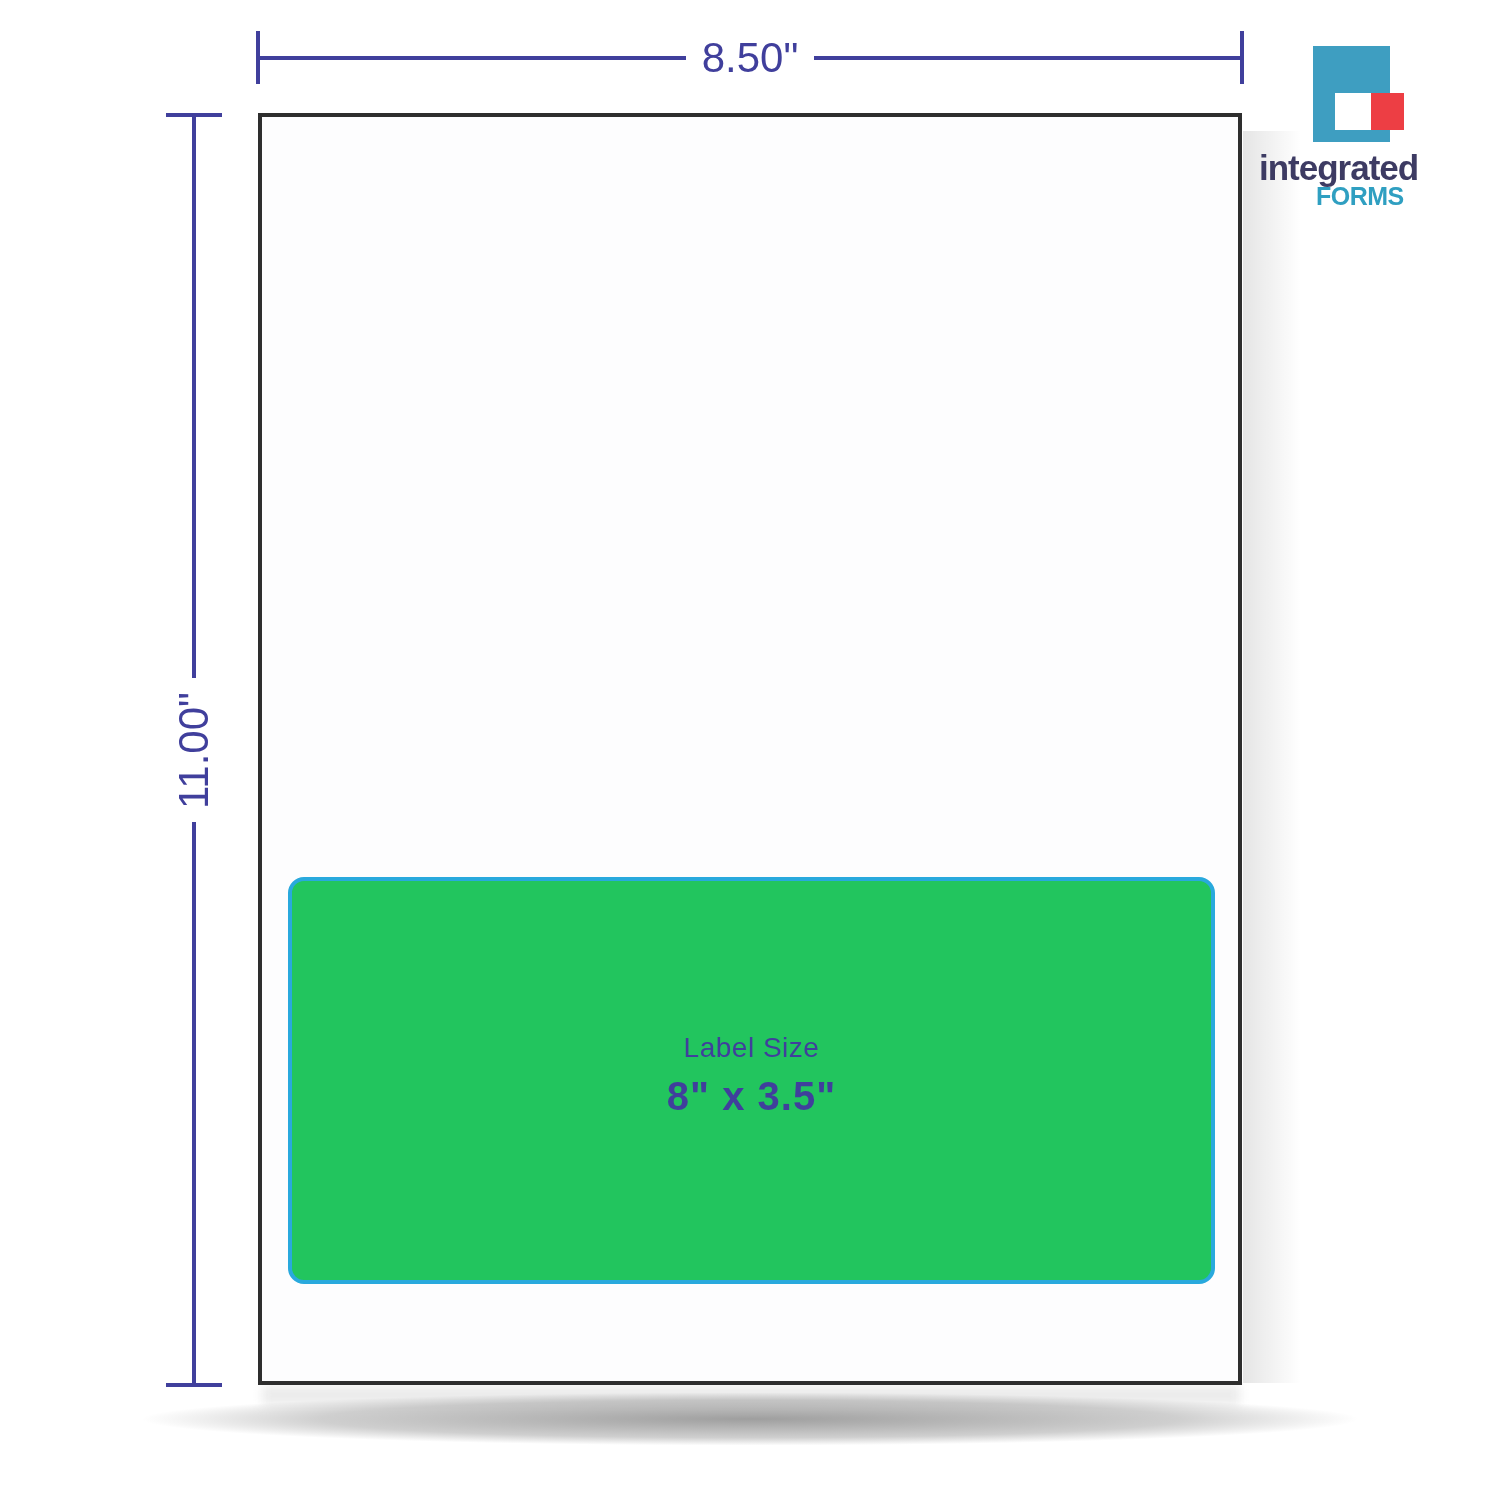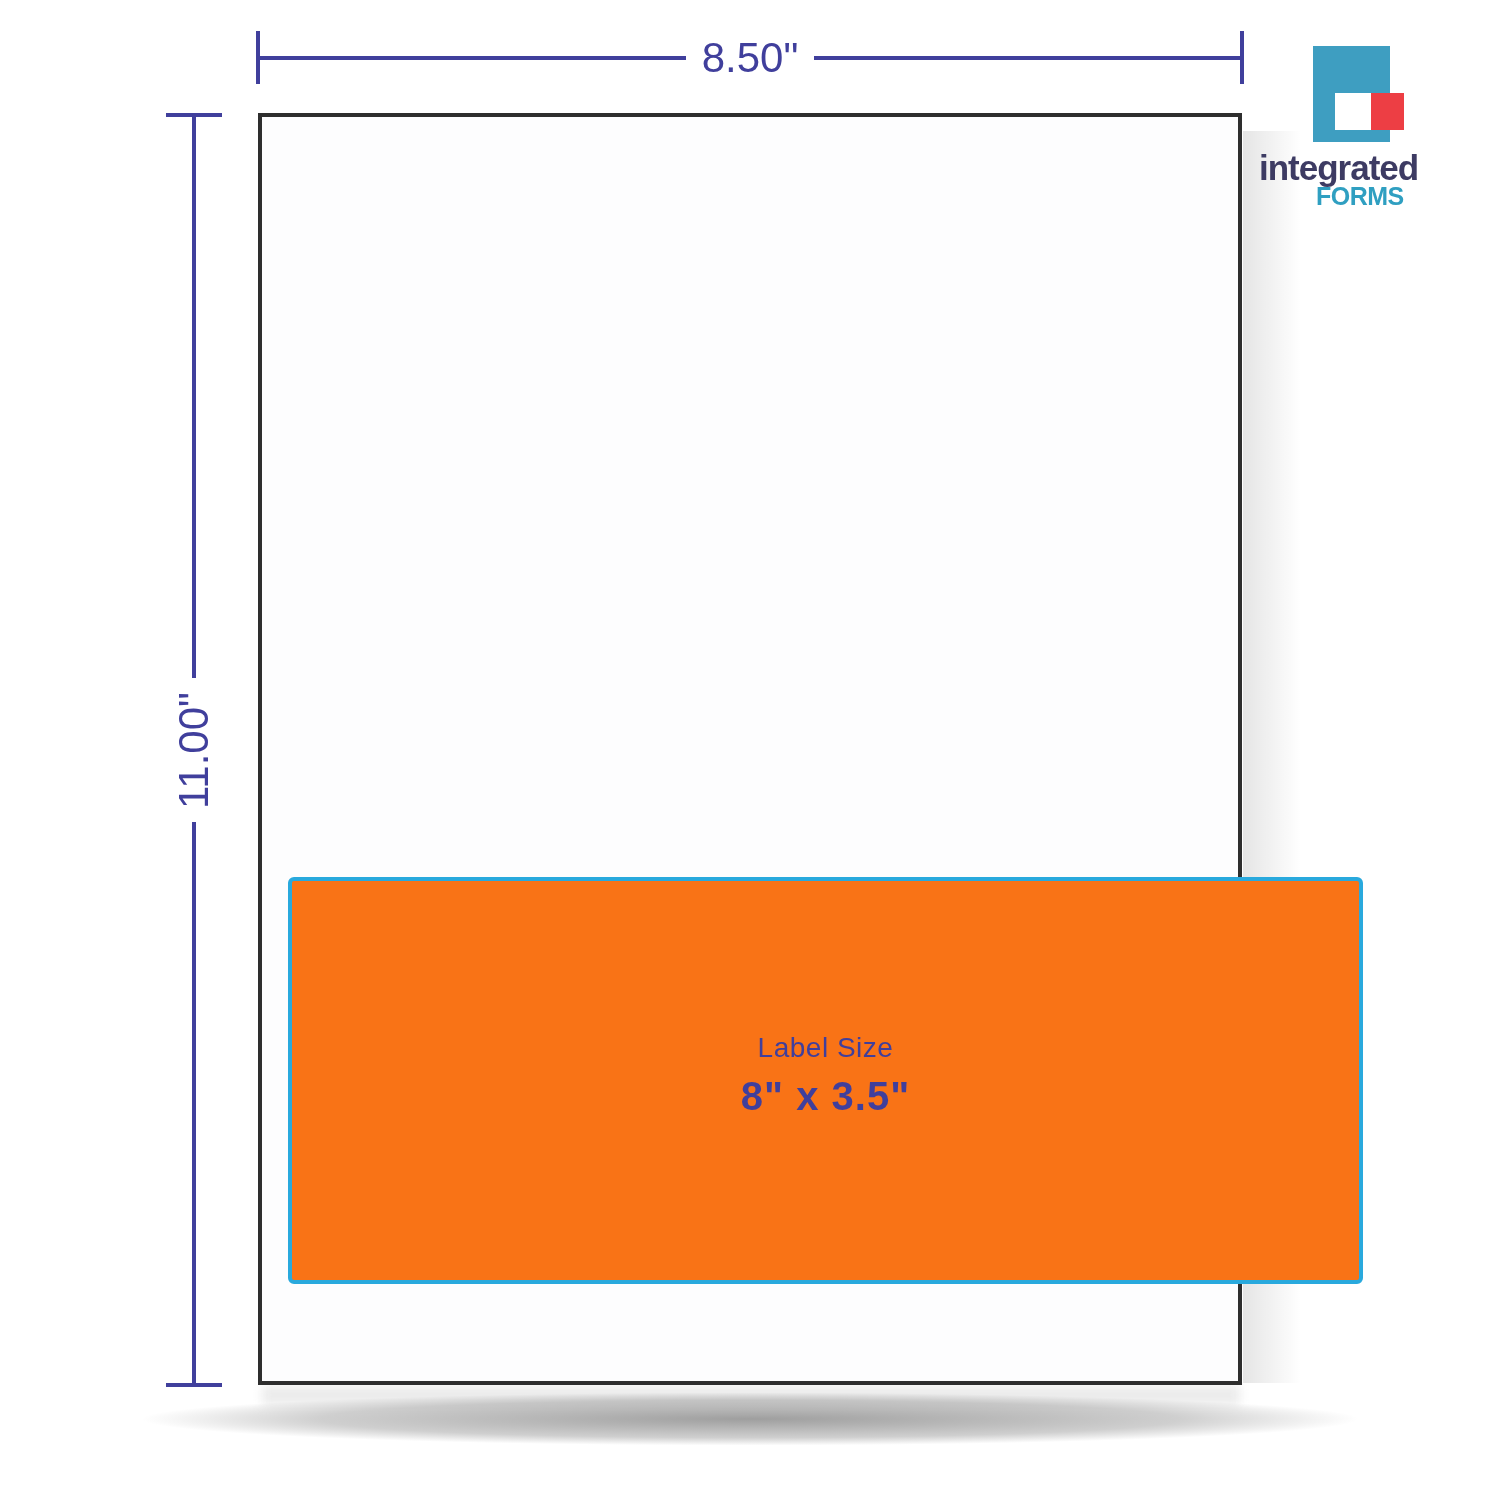--- a/index.html
+++ b/index.html
@@ -44,25 +44,25 @@
     left: 258px; top: 113px;
     width: 984px; height: 1272px;
     box-sizing: border-box;
     border: 4px solid var(--ink);
     background: #fdfdfe;
   }
   
   .label-area {
     position: absolute;
     left: 288px; top: 877px;
-    width: 1075px; height: 407px;
+    width: 927px; height: 407px;
     box-sizing: border-box;
     border: 4px solid var(--cyan);
-    border-radius: 6px;
-    background: #f97316;
+    border-radius: 16px;
+    background: #22c55e;
     display: flex;
     flex-direction: column;
     align-items: center;
     justify-content: center;
     padding-bottom: 10px;
   }
   .label-title {
     color: var(--indigo);
     font-size: 28px;
     letter-spacing: 0.5px;

